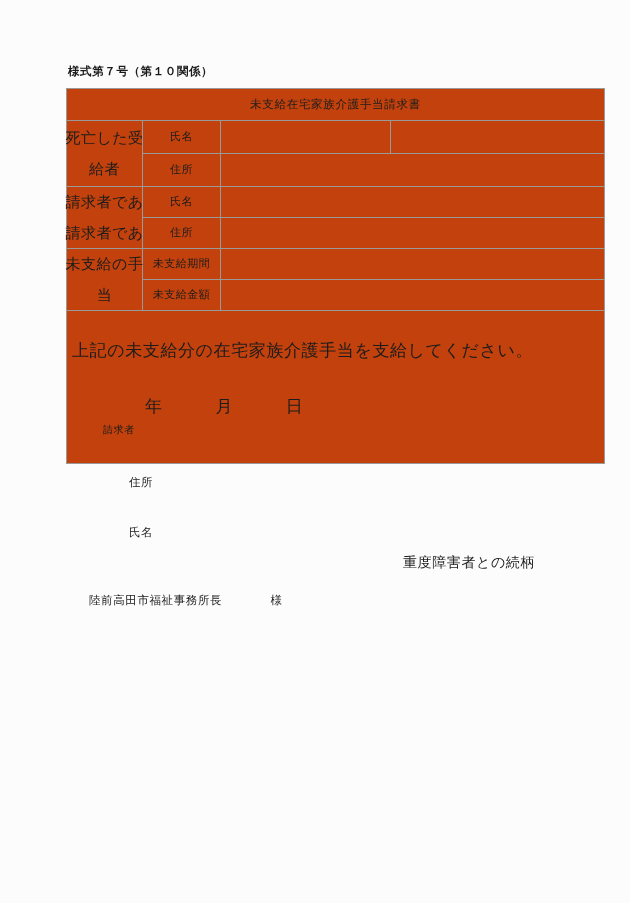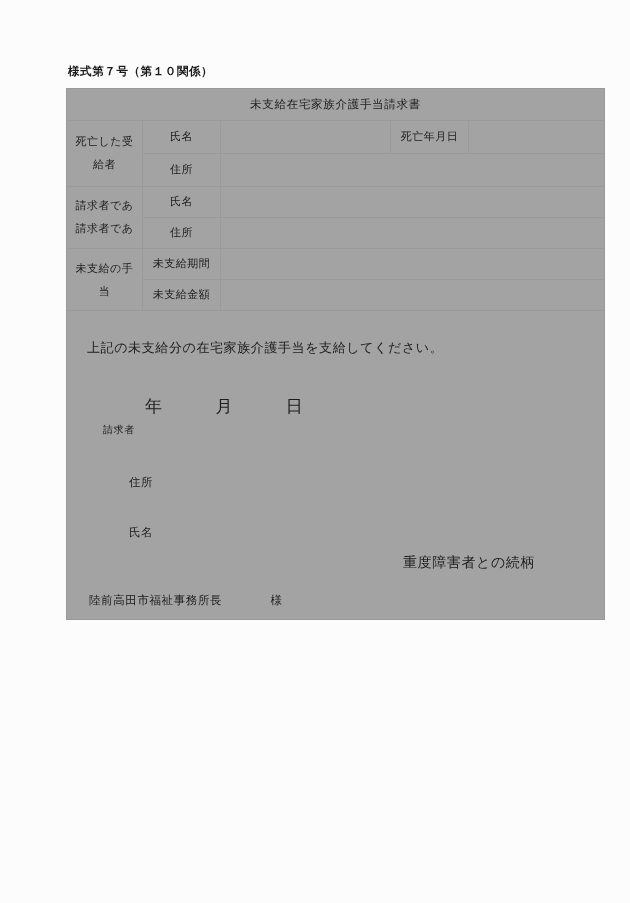--- a/index.html
+++ b/index.html
@@ -36,24 +36,24 @@
     color: #1a1a1a;
     font-weight: bold;
   }
 
   
   .frame {
     position: absolute;
     left: 66px;
     top: 88px;
     width: 539px;
-    height: 532px;
+    height: 376px;
     border: 1px solid #9a9a9a;
     box-sizing: border-box;
-    background: #a3a3a3;
+    background: #c2410c;
   }
 
   
   .title-row {
     position: absolute;
     left: 0; top: 0;
     width: 100%;
     height: 32px;
     border-bottom: 1px solid #9a9a9a;
     box-sizing: border-box;
@@ -92,21 +92,21 @@
     left: 0; top: 0;
     width: 76px;
     height: 100%;
     box-sizing: border-box;
     border-right: 1px solid #9a9a9a;
     display: flex;
     flex-direction: column;
     align-items: center;
     justify-content: center;
     text-align: center;
-    font-size: 11px;
+    font-size: 15px;
     letter-spacing: 0.5px;
     line-height: 2.05;
   }
   .grp-head span { display: block; white-space: nowrap; }
 
   
   .subrow {
     position: absolute;
     left: 76px;
     right: 0;
@@ -172,23 +172,23 @@
   
   .body-area {
     position: absolute;
     left: 0;
     top: 222px;
     width: 100%;
     bottom: 0;
   }
   .statement {
     position: absolute;
-    left: 20px;
+    left: 5px;
     top: 28px;
-    font-size: 13px;
+    font-size: 17px;
     letter-spacing: 0.6px;
     white-space: nowrap;
     text-align: right;
   }
   .date-line {
     position: absolute;
     left: 78px;
     top: 84px;
     font-size: 17px;
     letter-spacing: 0.6px;
@@ -252,21 +252,20 @@
 
       <div class="grp g1">
         <div class="grp-head">
           <span>死亡した受</span>
           <span>給者</span>
         </div>
 
         <div class="subrow first">
           <div class="sub-label">氏名</div>
           <div class="sub-value split"></div>
-          <div class="date-label">死亡年月日</div>
           <div class="date-value"></div>
         </div>
 
         <div class="subrow second">
           <div class="sub-label">住所</div>
           <div class="sub-value"></div>
         </div>
       </div>
 
       <div class="grp g2">

